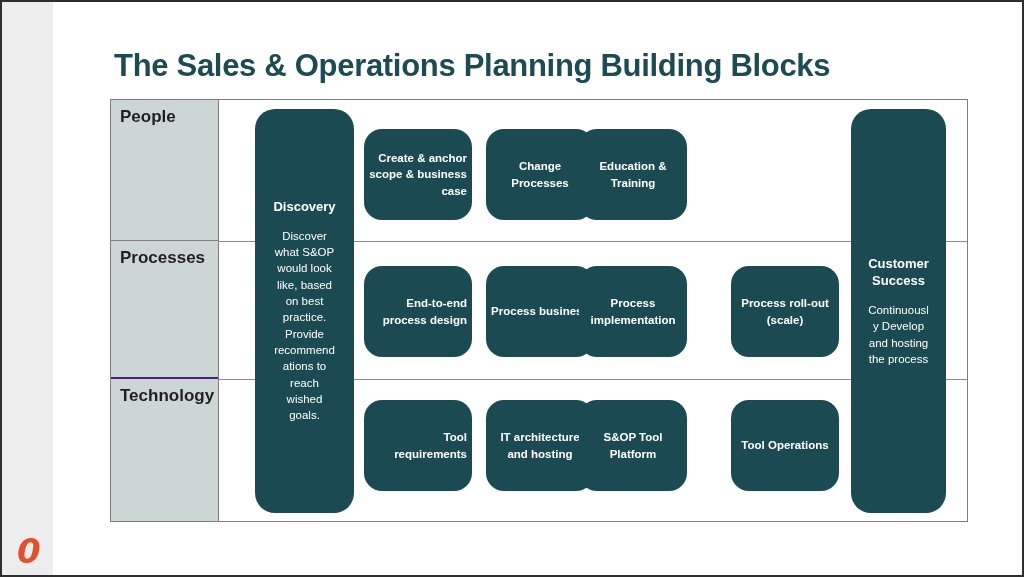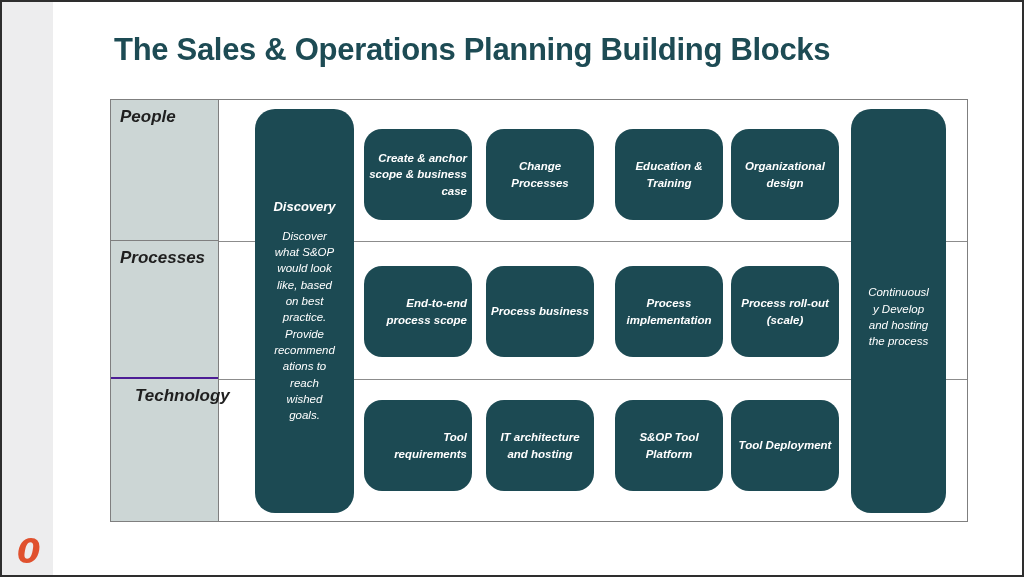--- a/index.html
+++ b/index.html
@@ -11,45 +11,44 @@
     border: 2px solid #2e2e2e;
     pointer-events: none; z-index: 50;
   }
 
   .left-strip {
     position: absolute; left: 2px; top: 2px; bottom: 2px; width: 51px;
     background: #ededee;
   }
 
   .slide-title {
-    position: absolute; left: 114px; top: 32px;
+    position: absolute; left: 114px; top: 48px;
     font-size: 31px; font-weight: 700; letter-spacing: -0.3px;
     color: #1d4b54; white-space: nowrap;
   }
 
   .matrix {
     position: absolute; left: 110px; top: 99px;
     width: 858px; height: 423px;
     border: 1px solid #7f7f7f;
     background: #ffffff;
-    font-style: italic;
   }
 
   
   .label-col {
     position: absolute; left: 0; top: 0; bottom: 0; width: 108px;
     background: #ccd6d5;
     border-right: 1px solid #7f7f7f;
     display: flex; flex-direction: column;
     z-index: 2;
   }
   .label-cell { padding: 7px 0 0 9px; font-size: 17px; font-weight: 600; color: #1f1f1f; }
   .label-cell.lc1 { height: 141px; border-bottom: 1px solid #7f7f7f; }
   .label-cell.lc2 { height: 138px; border-bottom: 2px solid #4c1d95; }
-  .label-cell.lc3 { flex: 1; margin-left: 15px; }
+  .label-cell.lc3 { flex: 1; }
 
   
   .hline { position: absolute; left: 0; right: 0; height: 1px; background: #8c8c8c; z-index: 1; }
   .hline.h1 { top: 141px; }
   .hline.h2 { top: 279px; }
 
   
   .pill {
     position: absolute;
     background: #1c4a53;
@@ -66,21 +65,21 @@
   .pill-title { font-size: 13px; font-weight: 700; line-height: 1.35; padding: 0 8px; text-align: center; }
   .pill-body  { font-size: 11.5px; line-height: 1.42; padding: 0 16px; margin-top: 12px;
                 overflow-wrap: break-word; width: 100%; }
 
   .pill.cell { width: 108px; height: 91px; font-size: 11.5px; font-weight: 700; line-height: 1.4; padding: 0 5px; }
   .r1 { top: 29px; }
   .r2 { top: 166px; }
   .r3 { top: 300px; }
   .c1 { left: 253px; text-align: right; }
   .c2 { left: 375px; }
-  .c3 { left: 504px; }
+  .c3 { left: 468px; }
   .c4 { left: 620px; }
 
   .logo {
     position: absolute; left: 17px; top: 531px;
     font-family: "DejaVu Sans", sans-serif;
     font-size: 34px; font-weight: 700; font-style: italic;
     color: #e0512e;
   }
 </style>
 </head>
@@ -102,33 +101,33 @@
   <div class="hline h2"></div>
 
   <div class="pill tall discovery">
     <div class="pill-title">Discovery</div>
     <div class="pill-body">Discover what S&amp;OP would look like, based on best practice. Provide recommendations to reach wished goals.</div>
   </div>
 
   <div class="pill cell r1 c1">Create &amp; anchor scope &amp; business case</div>
   <div class="pill cell r1 c2">Change Processes</div>
   <div class="pill cell r1 c3">Education &amp; Training</div>
-  <div class="pill cell r1 c4">Organizational design</div>
 
-  <div class="pill cell r2 c1">End-to-end process scope</div>
+  <div class="pill cell r2 c1">End-to-end process design</div>
   <div class="pill cell r2 c2">Process business</div>
   <div class="pill cell r2 c3">Process implementation</div>
   <div class="pill cell r3 c1">Tool requirements</div>
 
   <div class="pill cell r2 c4">Process roll-out (scale)</div>
   <div class="pill cell r3 c2">IT architecture and hosting</div>
   <div class="pill cell r3 c3">S&amp;OP Tool Platform</div>
-  <div class="pill cell r3 c4">Tool Deployment</div>
+  <div class="pill cell r3 c4">Tool Operations</div>
 
   <div class="pill tall customer">
+    <div class="pill-title">Customer Success</div>
     <div class="pill-body">Continuously Develop and hosting the process</div>
   </div>
 
 </div>
 
 <div class="logo">0</div>
 
 <div class="frame"></div>
 
 </body></html>

